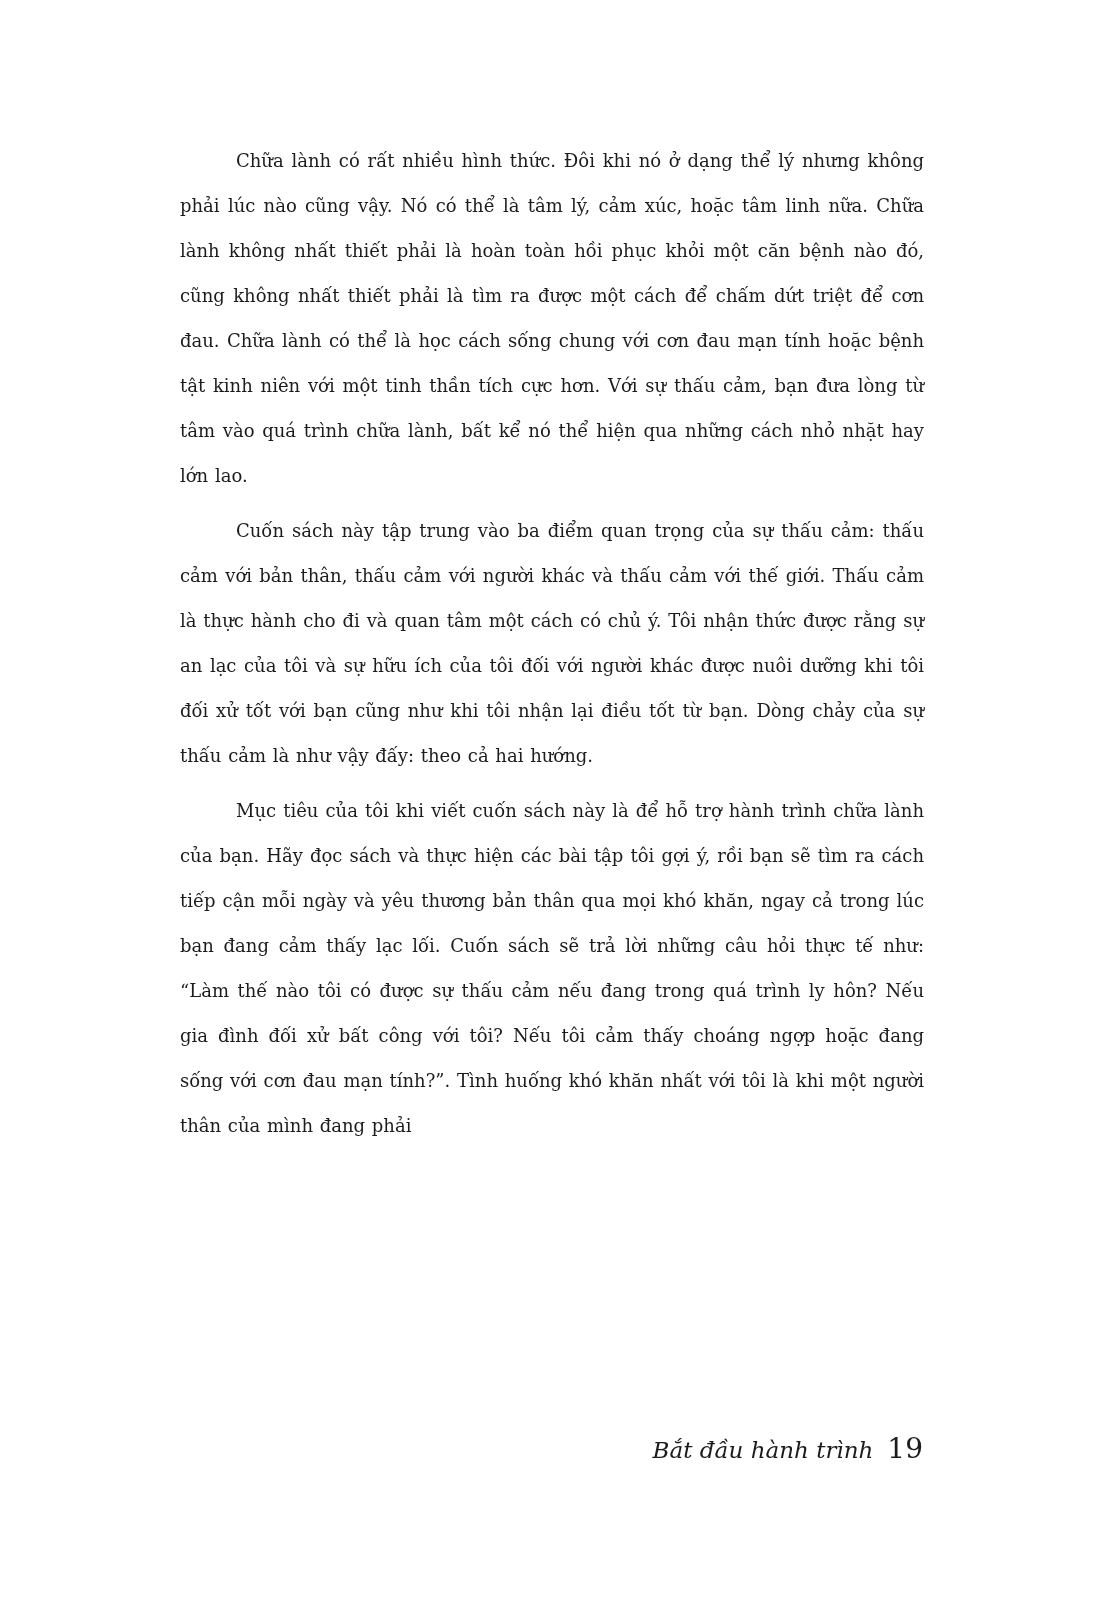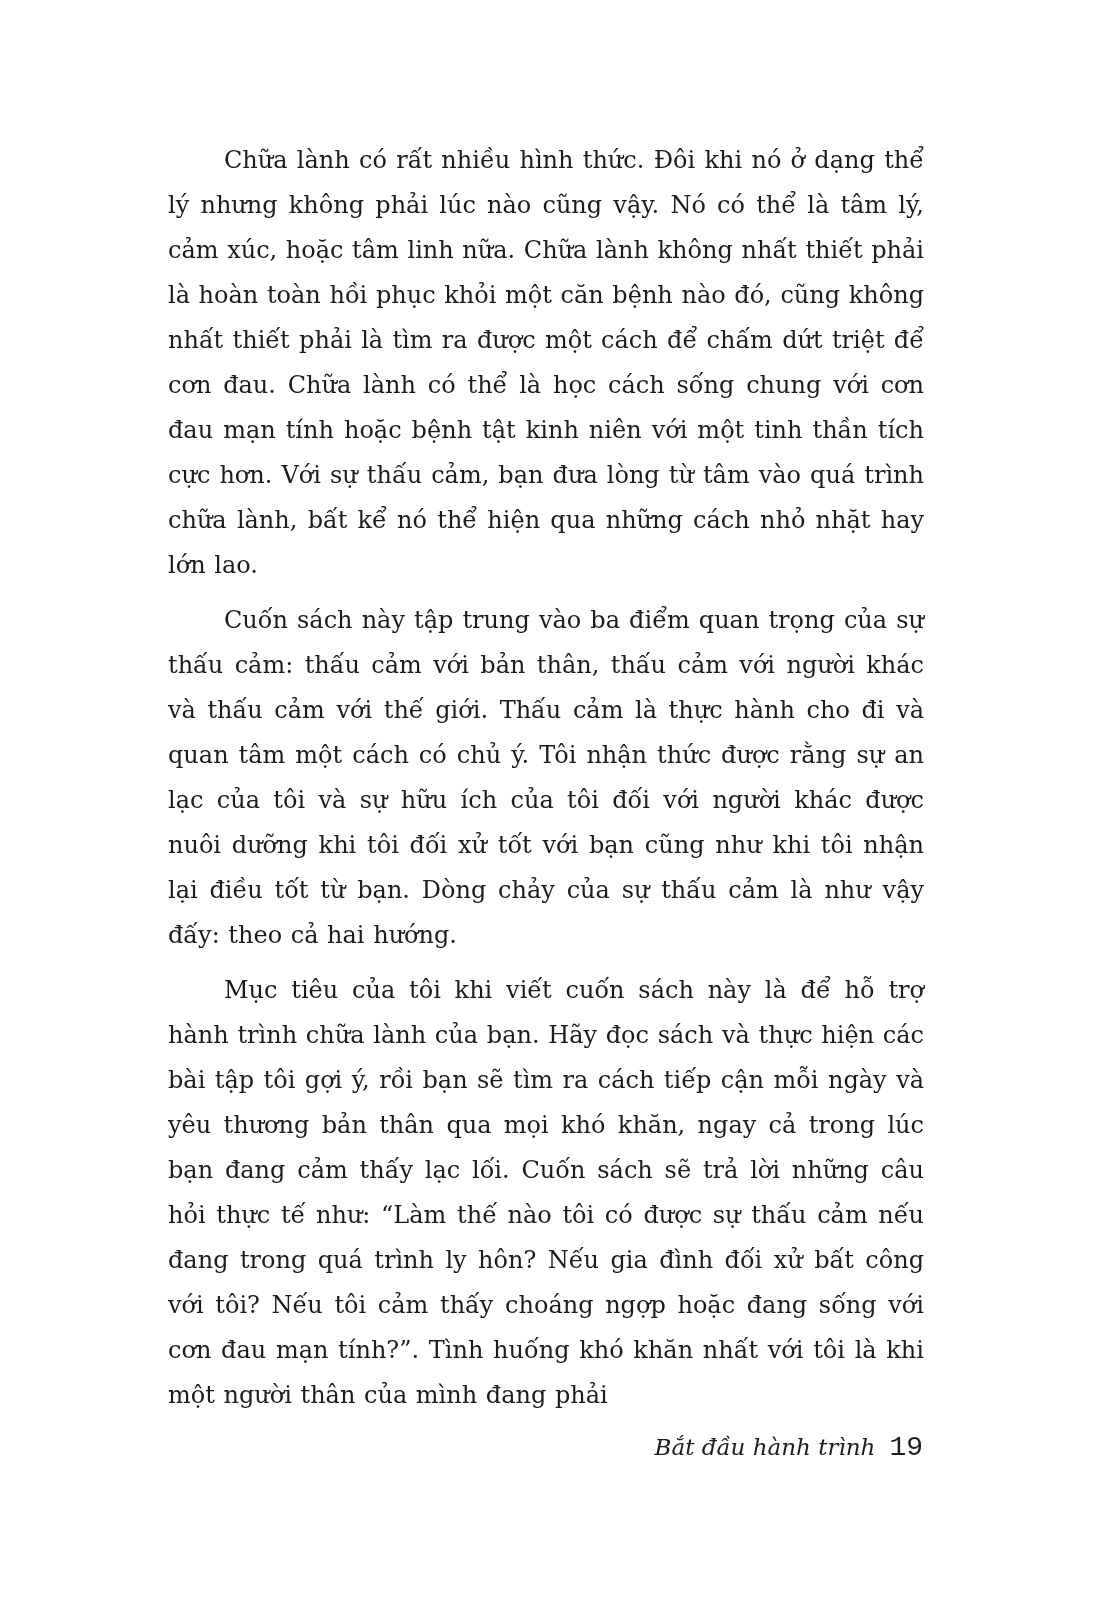--- a/index.html
+++ b/index.html
@@ -17,22 +17,22 @@
     box-sizing: border-box;
     overflow: hidden;
   }
   .body-text {
     position: absolute;
     top: 138px;
     left: 168px;
     width: 756px;
   }
   .body-text p {
-    margin: 0 0 10px 0;
-    font-size: 24px;
+    margin: 0 0 10px 12px;
+    font-size: 18px;
     line-height: 45px;
     text-align: justify;
     text-indent: 56px;
     text-justify: inter-word;
     word-spacing: 1px;
   }
   .footer {
     position: absolute;
     right: 180px;
     top: 1432px;
@@ -43,21 +43,20 @@
   }
   .running-title {
     font-style: italic;
     font-size: 23px;
     color: #1c1c1c;
   }
   .page-number {
     font-size: 28px;
     font-style: normal;
     color: #1c1c1c;
-    font-family: Liberation Mono, monospace;
   }
 </style>
 </head>
 <body>
 
 <div class="page">
 
   <div class="body-text">
     <p>Chữa lành có rất nhiều hình thức. Đôi khi nó ở dạng thể lý nhưng không phải lúc nào cũng vậy. Nó có thể là tâm lý, cảm xúc, hoặc tâm linh nữa. Chữa lành không nhất thiết phải là hoàn toàn hồi phục khỏi một căn bệnh nào đó, cũng không nhất thiết phải là tìm ra được một cách để chấm dứt triệt để cơn đau. Chữa lành có thể là học cách sống chung với cơn đau mạn tính hoặc bệnh tật kinh niên với một tinh thần tích cực hơn. Với sự thấu cảm, bạn đưa lòng từ tâm vào quá trình chữa lành, bất kể nó thể hiện qua những cách nhỏ nhặt hay lớn lao.</p>
     <p>Cuốn sách này tập trung vào ba điểm quan trọng của sự thấu cảm: thấu cảm với bản thân, thấu cảm với người khác và thấu cảm với thế giới. Thấu cảm là thực hành cho đi và quan tâm một cách có chủ ý. Tôi nhận thức được rằng sự an lạc của tôi và sự hữu ích của tôi đối với người khác được nuôi dưỡng khi tôi đối xử tốt với bạn cũng như khi tôi nhận lại điều tốt từ bạn. Dòng chảy của sự thấu cảm là như vậy đấy: theo cả hai hướng.</p>

